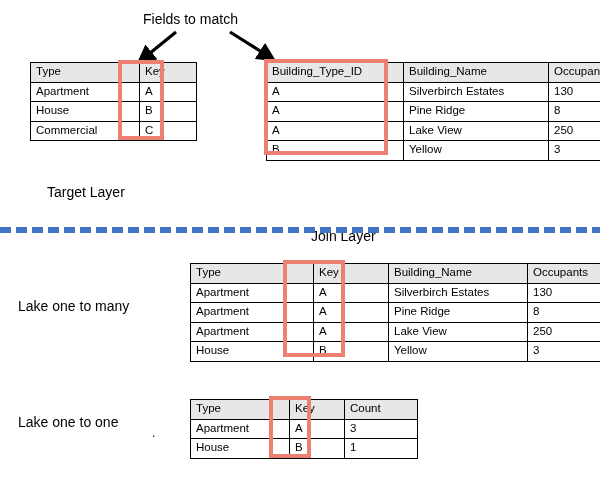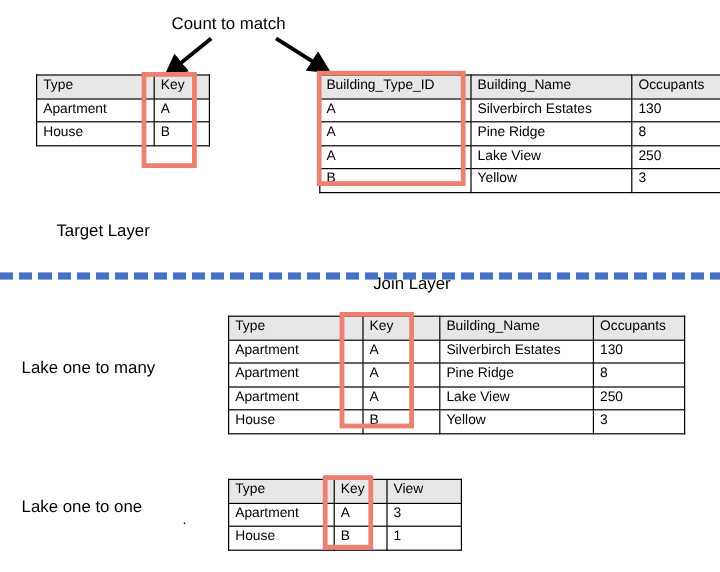--- a/index.html
+++ b/index.html
@@ -20,21 +20,21 @@
   .tbl {
     position: absolute;
     border-collapse: collapse;
     table-layout: fixed;
     background: #ffffff;
   }
   .tbl td, .tbl th {
     border: 1px solid #000000;
     font-size: 11.5px;
     line-height: 1;
-    padding: 3px 0 4px 5px;
+    padding: 3px 11px 4px 5px;
     text-align: left;
     font-weight: normal;
     white-space: nowrap;
     height: 11px;
     vertical-align: middle;
     background: #ffffff;
   }
   .tbl th {
     background: #e7e7e7;
   }
@@ -106,21 +106,21 @@
 
   
   #tbl-one-one { left: 190px; top: 399px; width: 176px; }
   #tbl-one-one .c-type  { width: 82px; }
   #tbl-one-one .c-key   { width: 38px; }
   #tbl-one-one .c-count { width: 56px; }
 </style>
 </head>
 <body>
 
-<div class="label label-lg" style="left:143px; top:12px;">Count to match</div>
+<div class="label label-lg" style="left:143px; top:12px;">Fields to match</div>
 
 <svg class="arrow-svg" style="left:128px; top:30px;" width="52" height="36" viewBox="0 0 52 36">
   <defs>
     <marker id="ah1" markerWidth="6" markerHeight="6" refX="3" refY="3" orient="auto">
       <path d="M0,0 L6,3 L0,6 z" fill="#000000"></path>
     </marker>
   </defs>
   <line x1="48" y1="2" x2="16" y2="28" stroke="#000000" stroke-width="3.2" marker-end="url(#ah1)"></line>
 </svg>
 
@@ -142,20 +142,24 @@
   </thead>
   <tbody>
     <tr>
       <td class="c-type">Apartment</td>
       <td class="c-key">A</td>
     </tr>
     <tr>
       <td class="c-type">House</td>
       <td class="c-key">B</td>
     </tr>
+    <tr>
+      <td class="c-type">Commercial</td>
+      <td class="c-key">C</td>
+    </tr>
   </tbody>
 </table>
 
 <div class="hl" style="left:118px; top:60px; width:46px; height:80px;"></div>
 
 <table class="tbl" id="tbl-join">
   <thead>
     <tr>
       <th class="c-btid">Building_Type_ID</th>
       <th class="c-bname">Building_Name</th>
@@ -235,21 +239,21 @@
 <div class="hl" style="left:283px; top:260px; width:62px; height:97px;"></div>
 
 <div class="label label-lg" style="left:18px; top:415px;">Lake one to one</div>
 <div class="tiny-dot" style="left:152px; top:427px;">.</div>
 
 <table class="tbl" id="tbl-one-one">
   <thead>
     <tr>
       <th class="c-type">Type</th>
       <th class="c-key">Key</th>
-      <th class="c-count">View</th>
+      <th class="c-count">Count</th>
     </tr>
   </thead>
   <tbody>
     <tr>
       <td class="c-type">Apartment</td>
       <td class="c-key">A</td>
       <td class="c-count">3</td>
     </tr>
     <tr>
       <td class="c-type">House</td>

